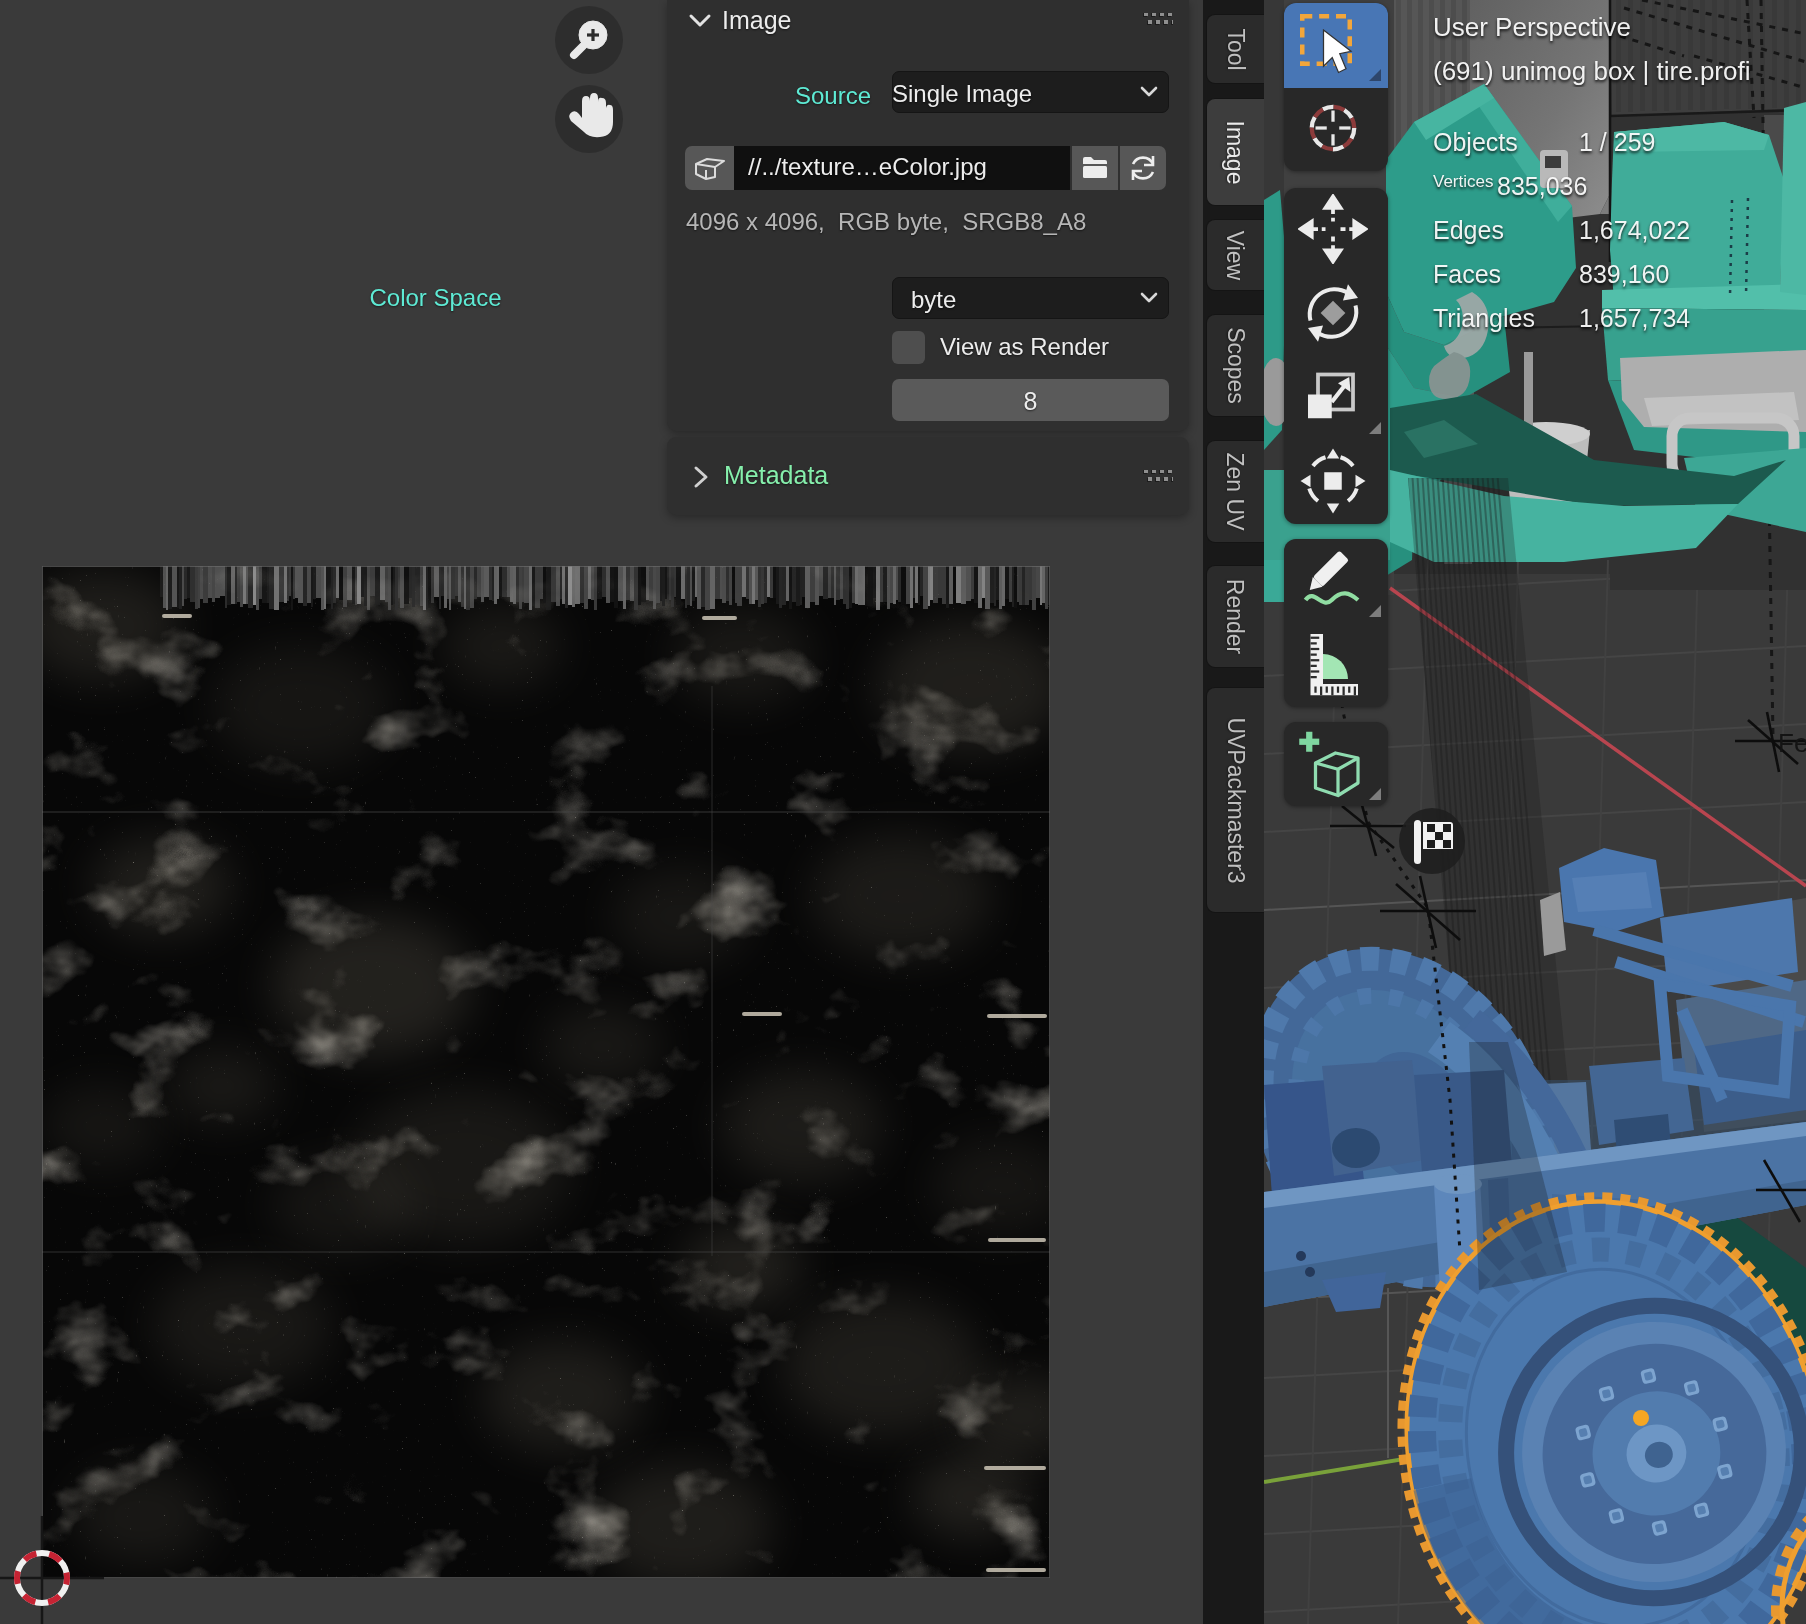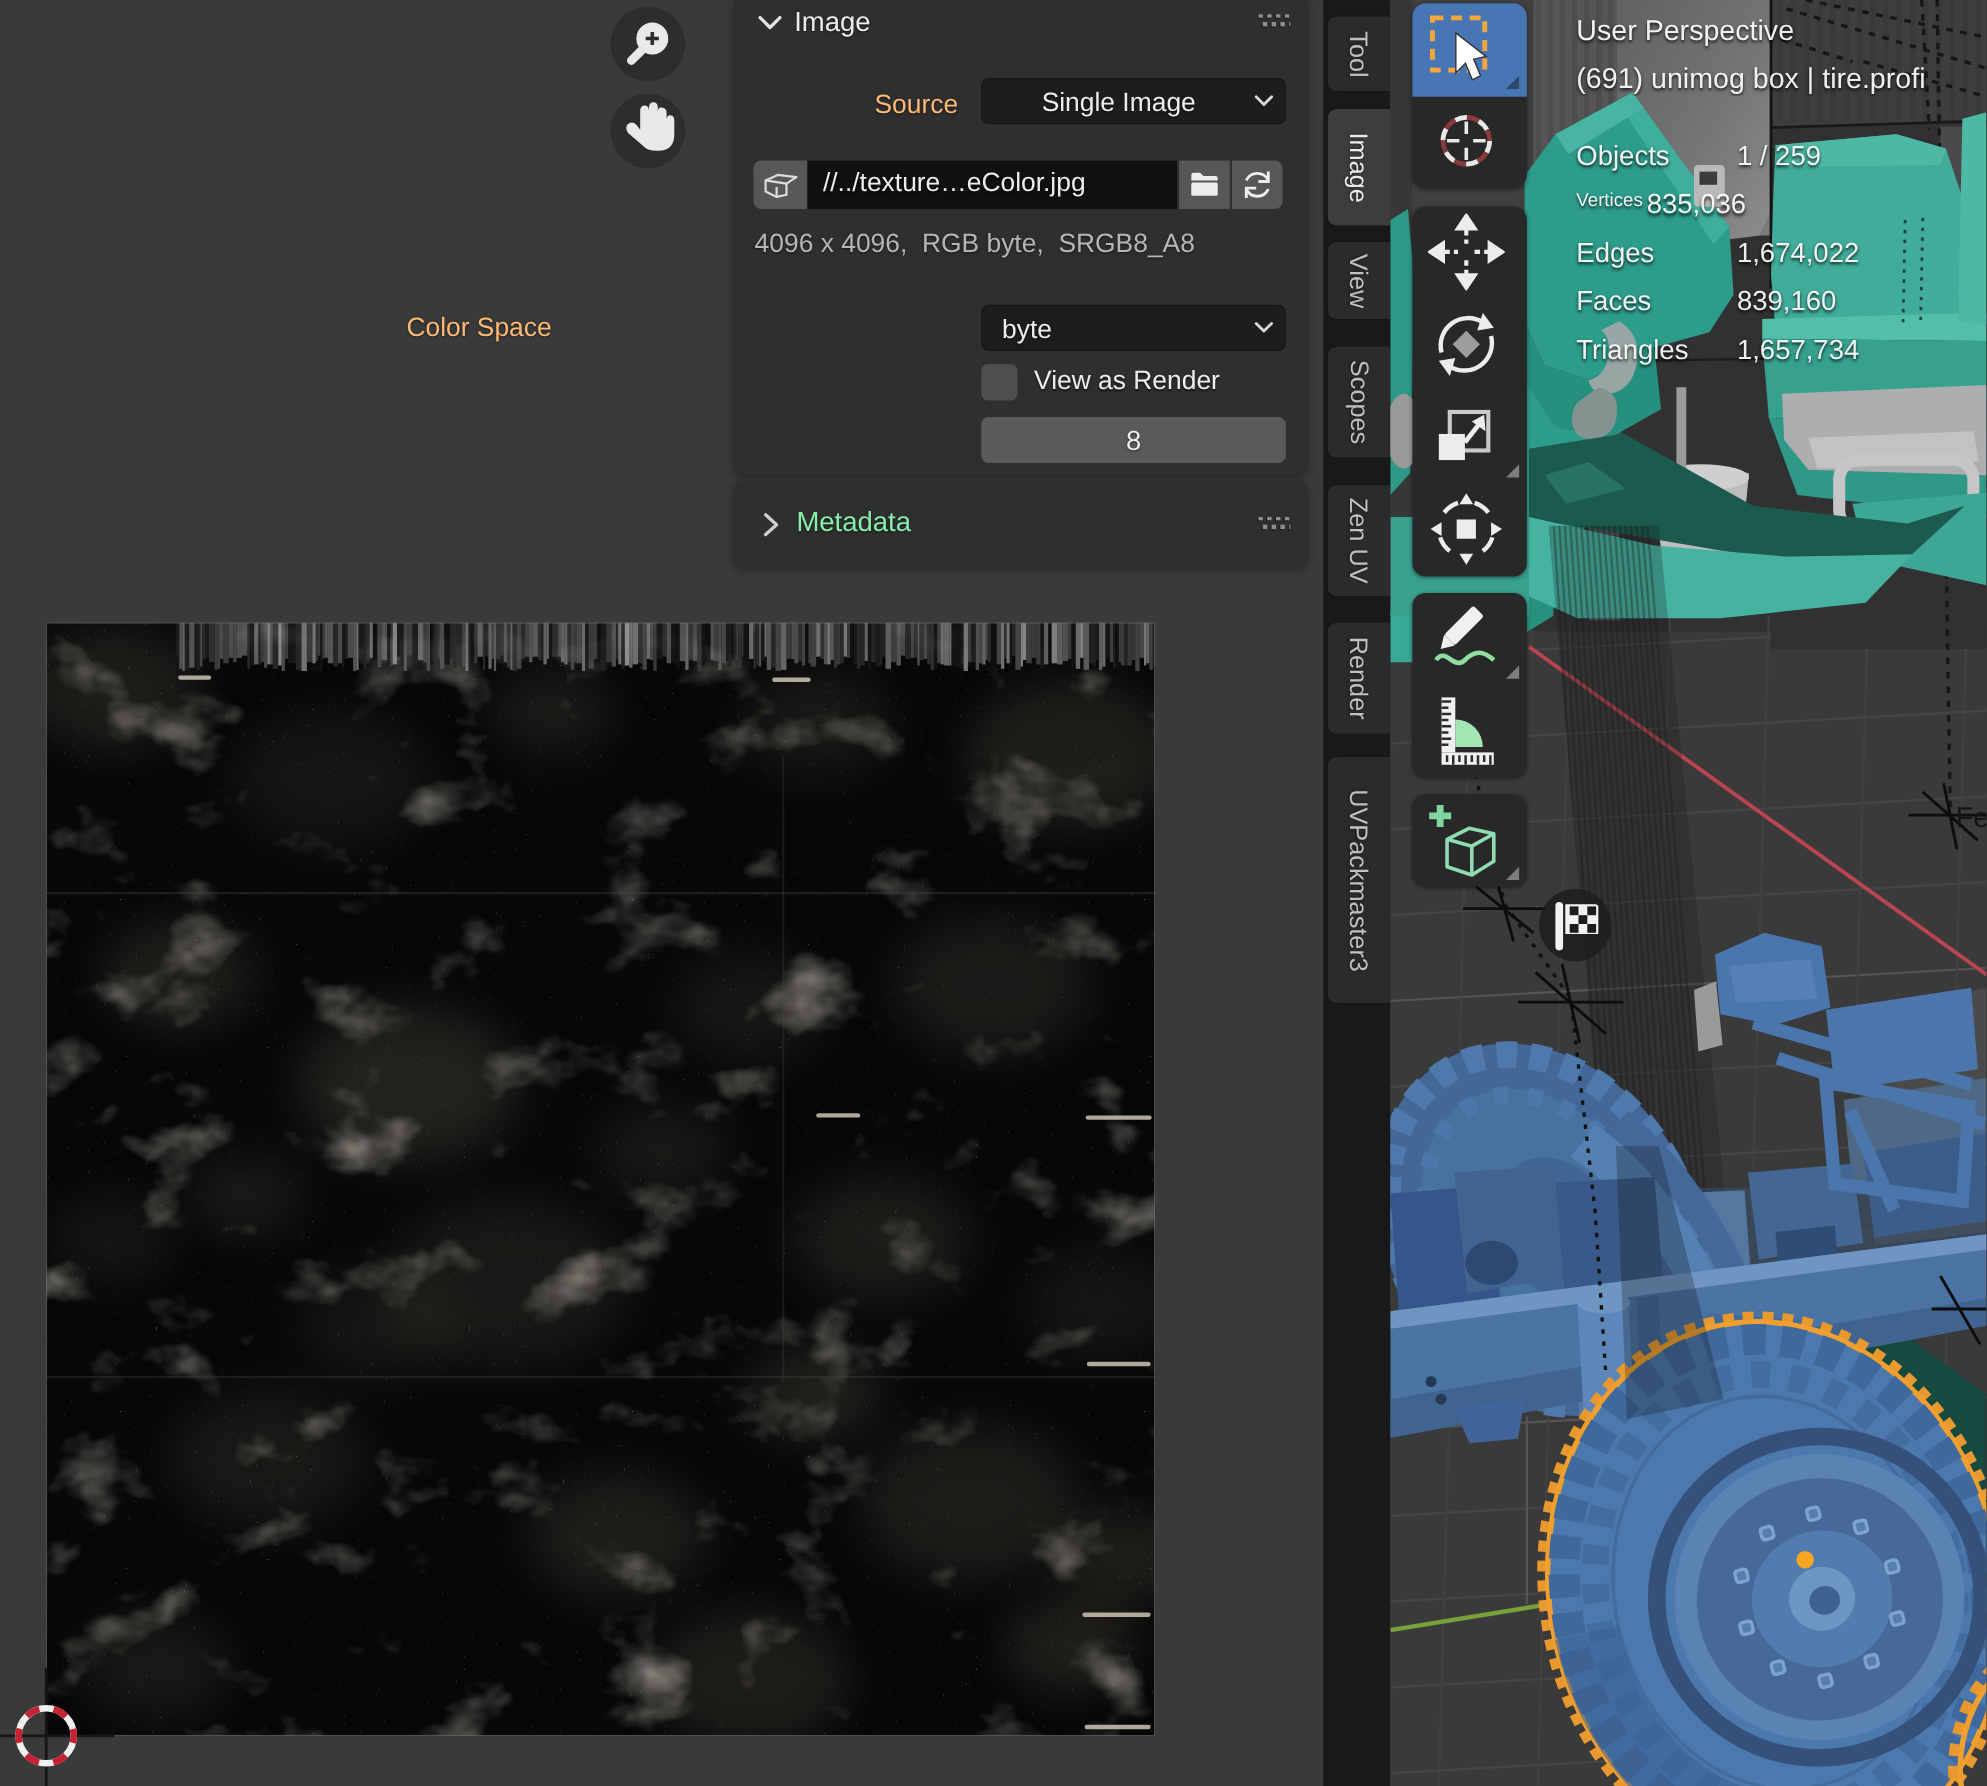--- a/index.html
+++ b/index.html
@@ -1,18 +1,18 @@
 <!DOCTYPE html>
 <html><head><meta charset="utf-8">
 <style>
 *{margin:0;padding:0;box-sizing:border-box}
 body{width:1806px;height:1624px;overflow:hidden;background:#3b3b3b;font-family:"Liberation Sans",sans-serif}
 #root{position:relative;width:1806px;height:1624px;overflow:hidden}
 .abs{position:absolute}
-.lbl{color:#fdba74;font-size:24px;text-shadow:0 1px 2px rgba(0,0,0,.55);white-space:nowrap}
+.lbl{color:#5eead4;font-size:24px;text-shadow:0 1px 2px rgba(0,0,0,.55);white-space:nowrap}
 .val{color:#ededed;font-size:24px;text-shadow:0 1px 2px rgba(0,0,0,.6);white-space:nowrap}
 .ov{color:rgba(255,255,255,.93);font-size:26px;text-shadow:0 2px 3px rgba(0,0,0,.85);white-space:nowrap}
 </style></head><body>
 <div id="root">
 
 <div class="abs" style="left:0;top:0;width:1203px;height:1624px;background:#3a3a3a"></div>
 <svg class="abs" style="left:42px;top:566px" width="1008" height="1012" viewBox="0 0 1008 1012">
 <defs>
 <filter id="blur" x="-60%" y="-60%" width="220%" height="220%">
           <feGaussianBlur stdDeviation="22"></feGaussianBlur>
@@ -391,21 +391,21 @@
       <rect x="5" y="7" width="4" height="4" fill="#8f8f8f"></rect>
       <rect x="12" y="8" width="4" height="4" fill="#1c1c1c"></rect>
       <rect x="13" y="7" width="4" height="4" fill="#8f8f8f"></rect>
       <rect x="20" y="8" width="4" height="4" fill="#1c1c1c"></rect>
       <rect x="21" y="7" width="4" height="4" fill="#8f8f8f"></rect>
       <rect x="28" y="8" width="4" height="4" fill="#1c1c1c"></rect>
       <rect x="29" y="7" width="4" height="4" fill="#8f8f8f"></rect>
     </svg>
 <div class="abs lbl" style="left:0;top:82px;width:871px;text-align:right">Source</div>
 <div class="abs" style="left:892px;top:71px;width:277px;height:42px;background:#1d1d1d;border-radius:7px;border:1px solid #151515"></div>
-<div class="abs val" style="left:892px;top:80px;width:250px;text-align:center">Single Image</div>
+<div class="abs val" style="left:892px;top:80px;width:250px;text-align:left">Single Image</div>
 <svg class="abs" style="left:1136px;top:83px" width="26" height="18" viewBox="0 0 26 18">
       <path d="M6 5 L13 12 L20 5" stroke="#d8d8d8" stroke-width="2.6" fill="none" stroke-linecap="round" stroke-linejoin="round"></path>
     </svg>
 <div class="abs" style="left:685px;top:146px;width:49px;height:44px;background:#575757;border-radius:7px 0 0 7px"></div>
 <svg class="abs" style="left:693px;top:154px" width="34" height="28" viewBox="0 0 34 28">
 <g fill="none" stroke="#dcdcdc" stroke-width="2" stroke-linejoin="round">
 <path d="M3 10 L14 5 L31 7 L22 13 Z"></path>
 <path d="M3 10 L3 20 L13 25 L22 23 L22 13"></path>
 <path d="M13 16 L13 25"></path>
 </g>

